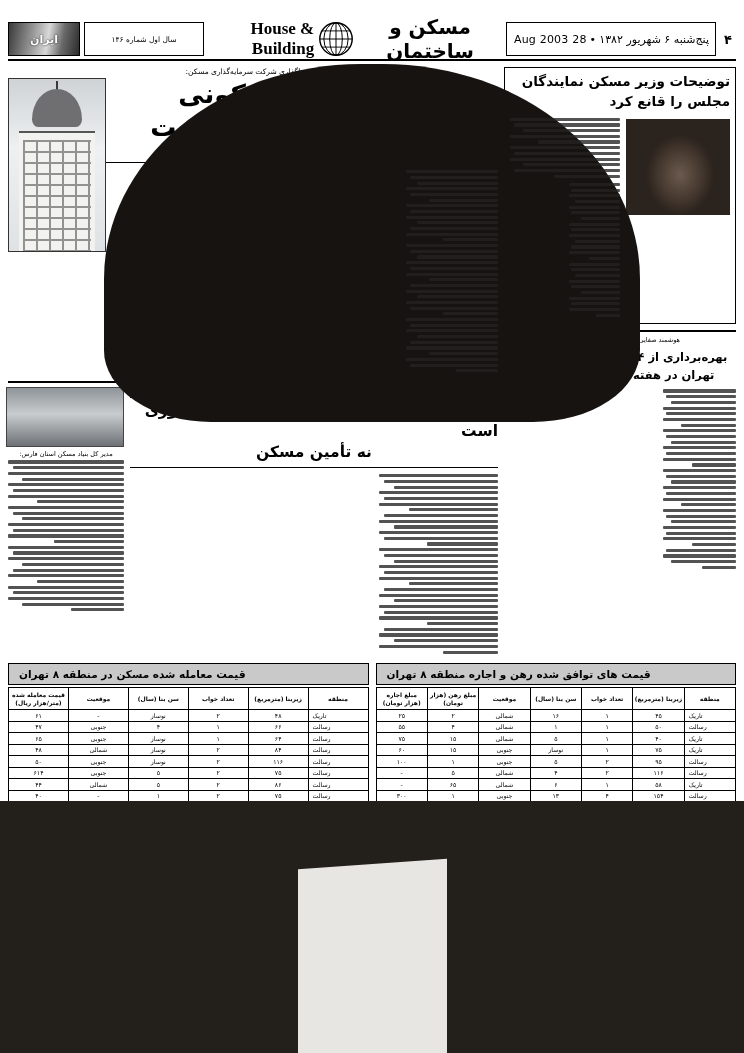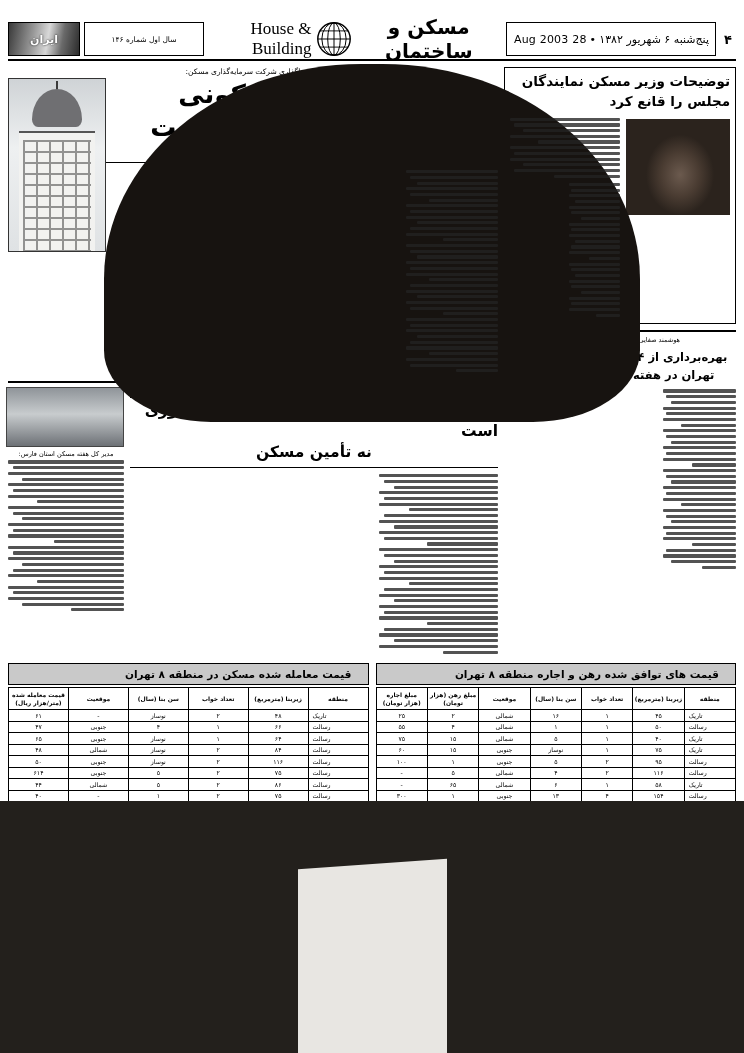--- a/index.html
+++ b/index.html
@@ -13,21 +13,21 @@
   }
   .page{position:relative;width:744px;height:1053px;box-sizing:border-box;padding:0 8px;}
 
   
   .masthead{display:flex;align-items:stretch;height:34px;margin-top:22px;gap:4px;}
   .mh-pagenum{width:16px;display:flex;align-items:center;justify-content:center;font-size:13px;font-weight:bold;}
   .mh-datebox{flex:0 0 196px;border:1.6px solid #000;display:flex;align-items:center;justify-content:flex-start;padding:0 6px;}
   .mh-date{font-size:11px;letter-spacing:.2px;white-space:nowrap;}
   .mh-center{flex:1;display:flex;align-items:center;justify-content:center;gap:4px;position:relative;}
   .mh-fa{font-size:20px;font-weight:bold;letter-spacing:-.5px;text-align:center;}
-  .mh-en{font-size:17px;font-family:"Liberation Serif","DejaVu Serif",serif;font-weight:400;}
+  .mh-en{font-size:17px;font-family:"Liberation Serif","DejaVu Serif",serif;font-weight:700;}
   .globe{width:36px;height:36px;flex:0 0 36px;}
   .mh-issuebox{flex:0 0 118px;border:1.6px solid #000;display:flex;align-items:center;justify-content:center;}
   .mh-issue{font-size:7.5px;}
   .mh-logo{flex:0 0 70px;border:1.6px solid #000;display:flex;align-items:center;justify-content:center;
            background:linear-gradient(100deg,#3a3a3a 0%,#9a9a9a 35%,#d8d8d8 55%,#6a6a6a 75%,#2b2b2b 100%);}
   .mh-logo span{font-size:11px;color:#fff;font-weight:bold;text-shadow:0 0 2px #000;}
   .rule{height:2px;background:#000;margin-top:3px;}
 
   
   .content{display:flex;gap:6px;margin-top:6px;}
@@ -79,21 +79,21 @@
 
   .sidecol{flex:0 0 116px;}
   .side-kicker{font-size:6.5px;text-align:center;}
   .side-hl{font-size:9px;font-weight:bold;text-align:center;line-height:1.45;margin:2px 0 3px;}
   .sidephoto{width:100%;height:58px;border:1px solid #444;
     background:linear-gradient(#8f9499,#c8ccce 45%,#6d7176);}
 
   
   .tables{display:flex;gap:7px;margin-top:7px;}
   .tblwrap{flex:1;min-width:0;}
-  .tbl-title{background:#c9c9c9;border:1.2px solid #000;text-align:right;font-size:10.5px;font-weight:bold;padding:4px 16px;}
+  .tbl-title{background:#c9c9c9;border:1.2px solid #000;text-align:left;font-size:10.5px;font-weight:bold;padding:4px 10px;}
   table.data{width:100%;border-collapse:collapse;table-layout:fixed;margin-top:2px;}
   table.data th,table.data td{border:.8px solid #000;font-size:6.2px;text-align:center;padding:1.4px 0;line-height:1.25;}
   table.data th{font-weight:bold;font-size:6px;padding:3px 1px;}
   table.data td.zone{text-align:left;padding-left:4px;font-size:6.2px;}
   table.data th.zone{text-align:center;}
   .tables.second{margin-top:9px;}
 </style>
 </head>
 <body>
 
@@ -331,21 +331,21 @@
               <div class="fl s1"></div>
                 <div class="fl s3"></div>
                 <div class="fl s1"></div>
                 <div class="fl s6"></div>
             </div>
           </div>
         </div>
 
         <div class="sidecol">
           <div class="sidephoto"></div>
-          <div class="side-kicker" style="margin-top:3px;">مدیر کل هفته مسکن استان فارس:</div>
+          <div class="side-kicker" style="margin-top:3px;">مدیر کل بنیاد مسکن استان فارس:</div>
           <div class="fakelines">
             <div class="fl s1"></div>
               <div class="fl s2"></div>
               <div class="fl s1"></div>
               <div class="fl s3"></div>
             <div class="fl s1"></div>
               <div class="fl s2"></div>
               <div class="fl s1"></div>
               <div class="fl s4"></div>
             <div class="fl s1"></div>

